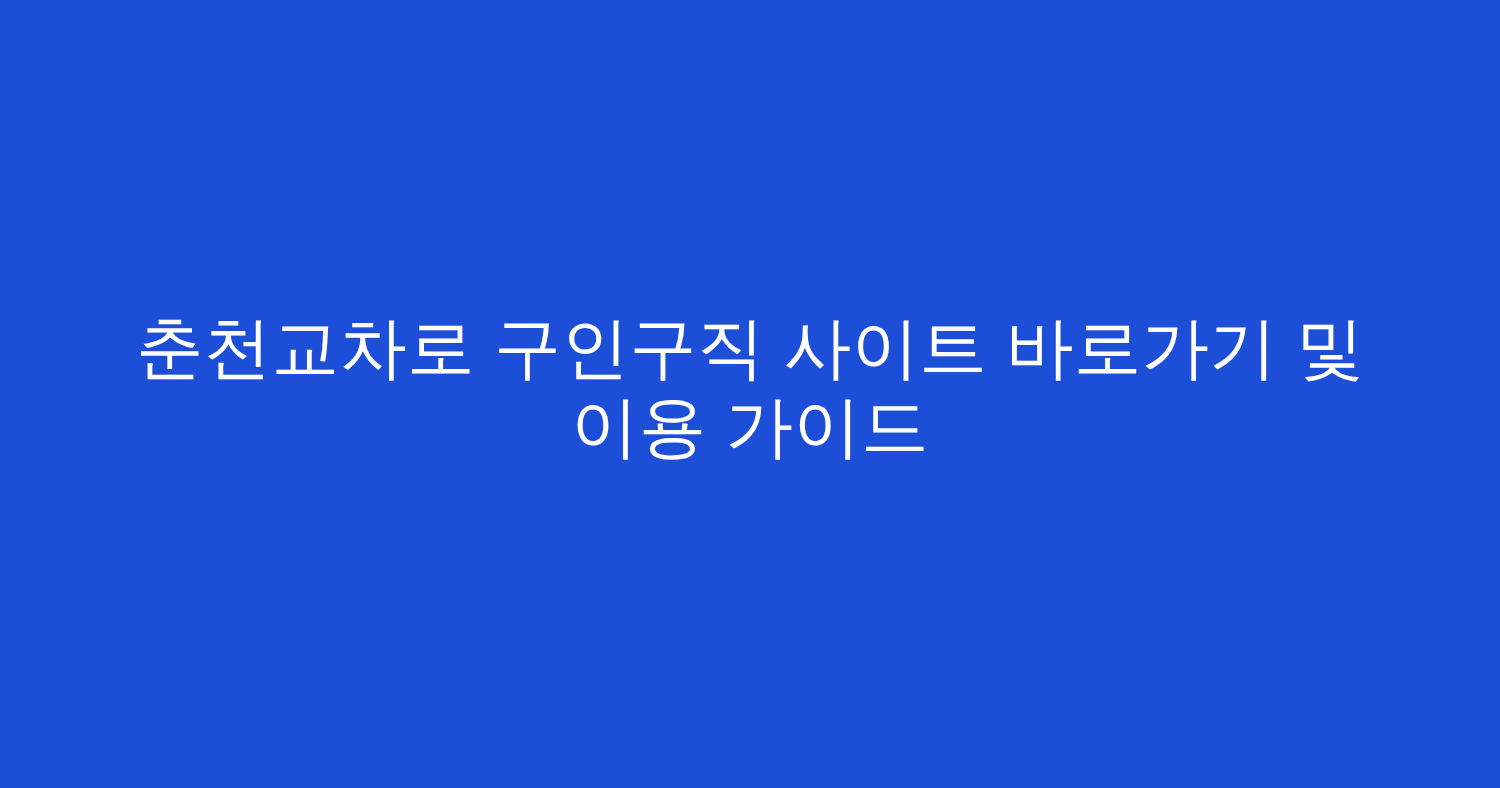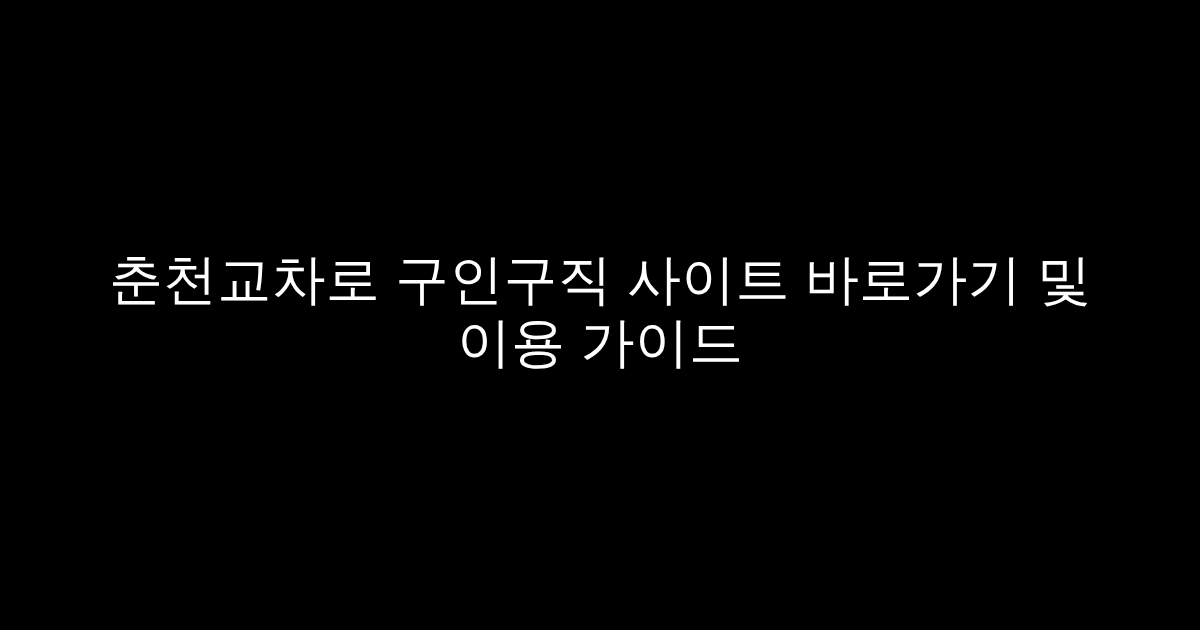--- a/index.html
+++ b/index.html
@@ -16,21 +16,21 @@
   }
 
   .og-card {
     position: relative;
     width: 1200px;
     height: 630px;
     box-sizing: border-box;
     display: flex;
     align-items: center;
     justify-content: center;
-    background-color: #000000;
+    background-color: #1d4ed8;
   }
 
   .og-card__inner {
     width: 1000px;
     display: block;
     text-align: center;
   }
 
   .og-card__title {
     margin: 0;

